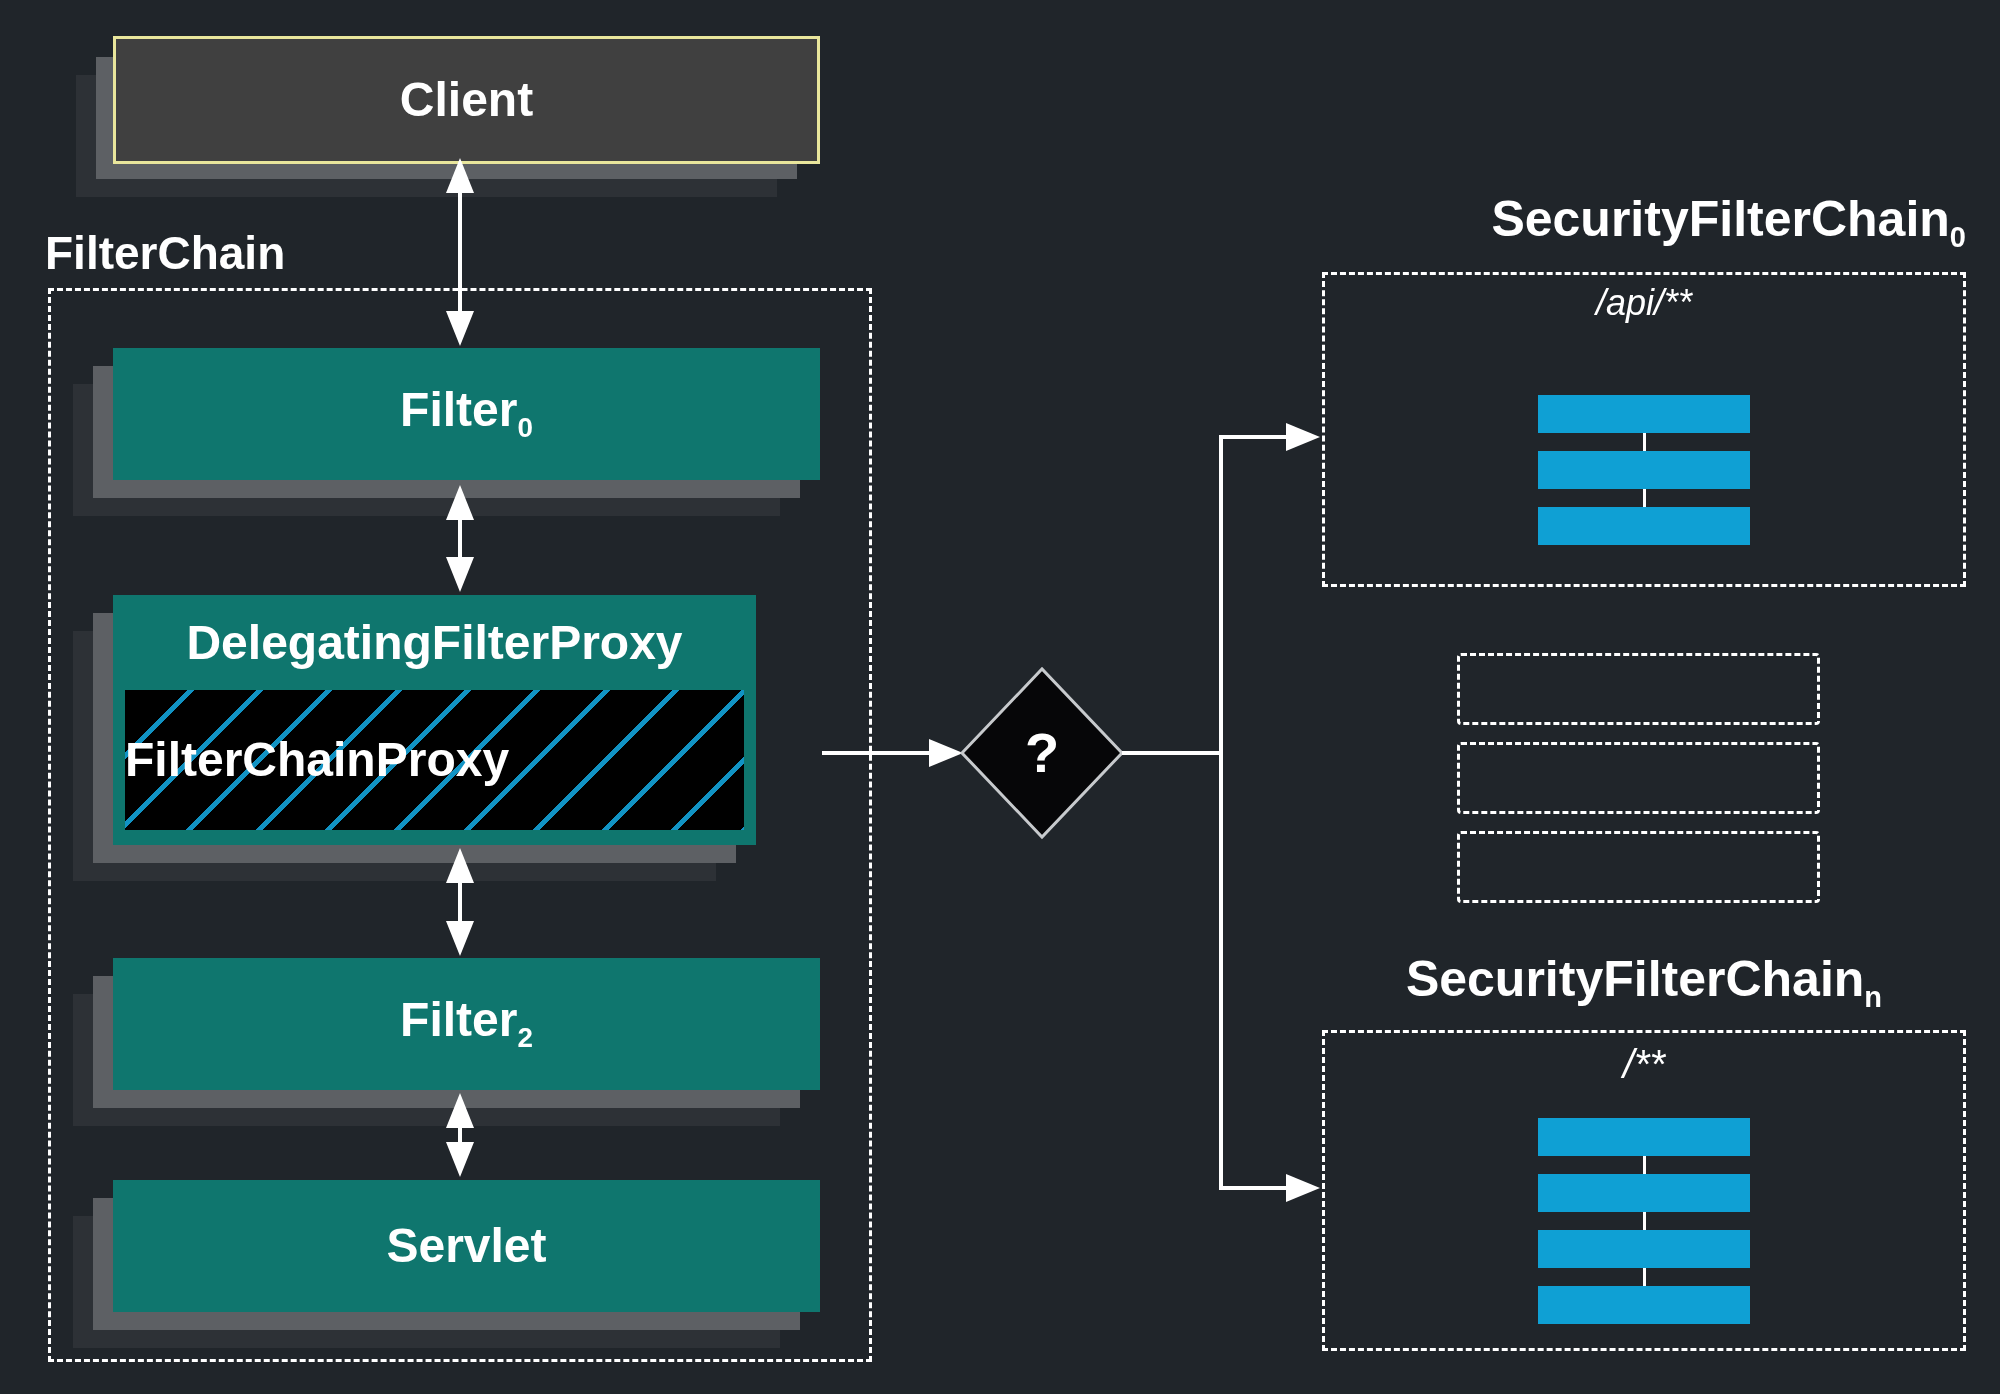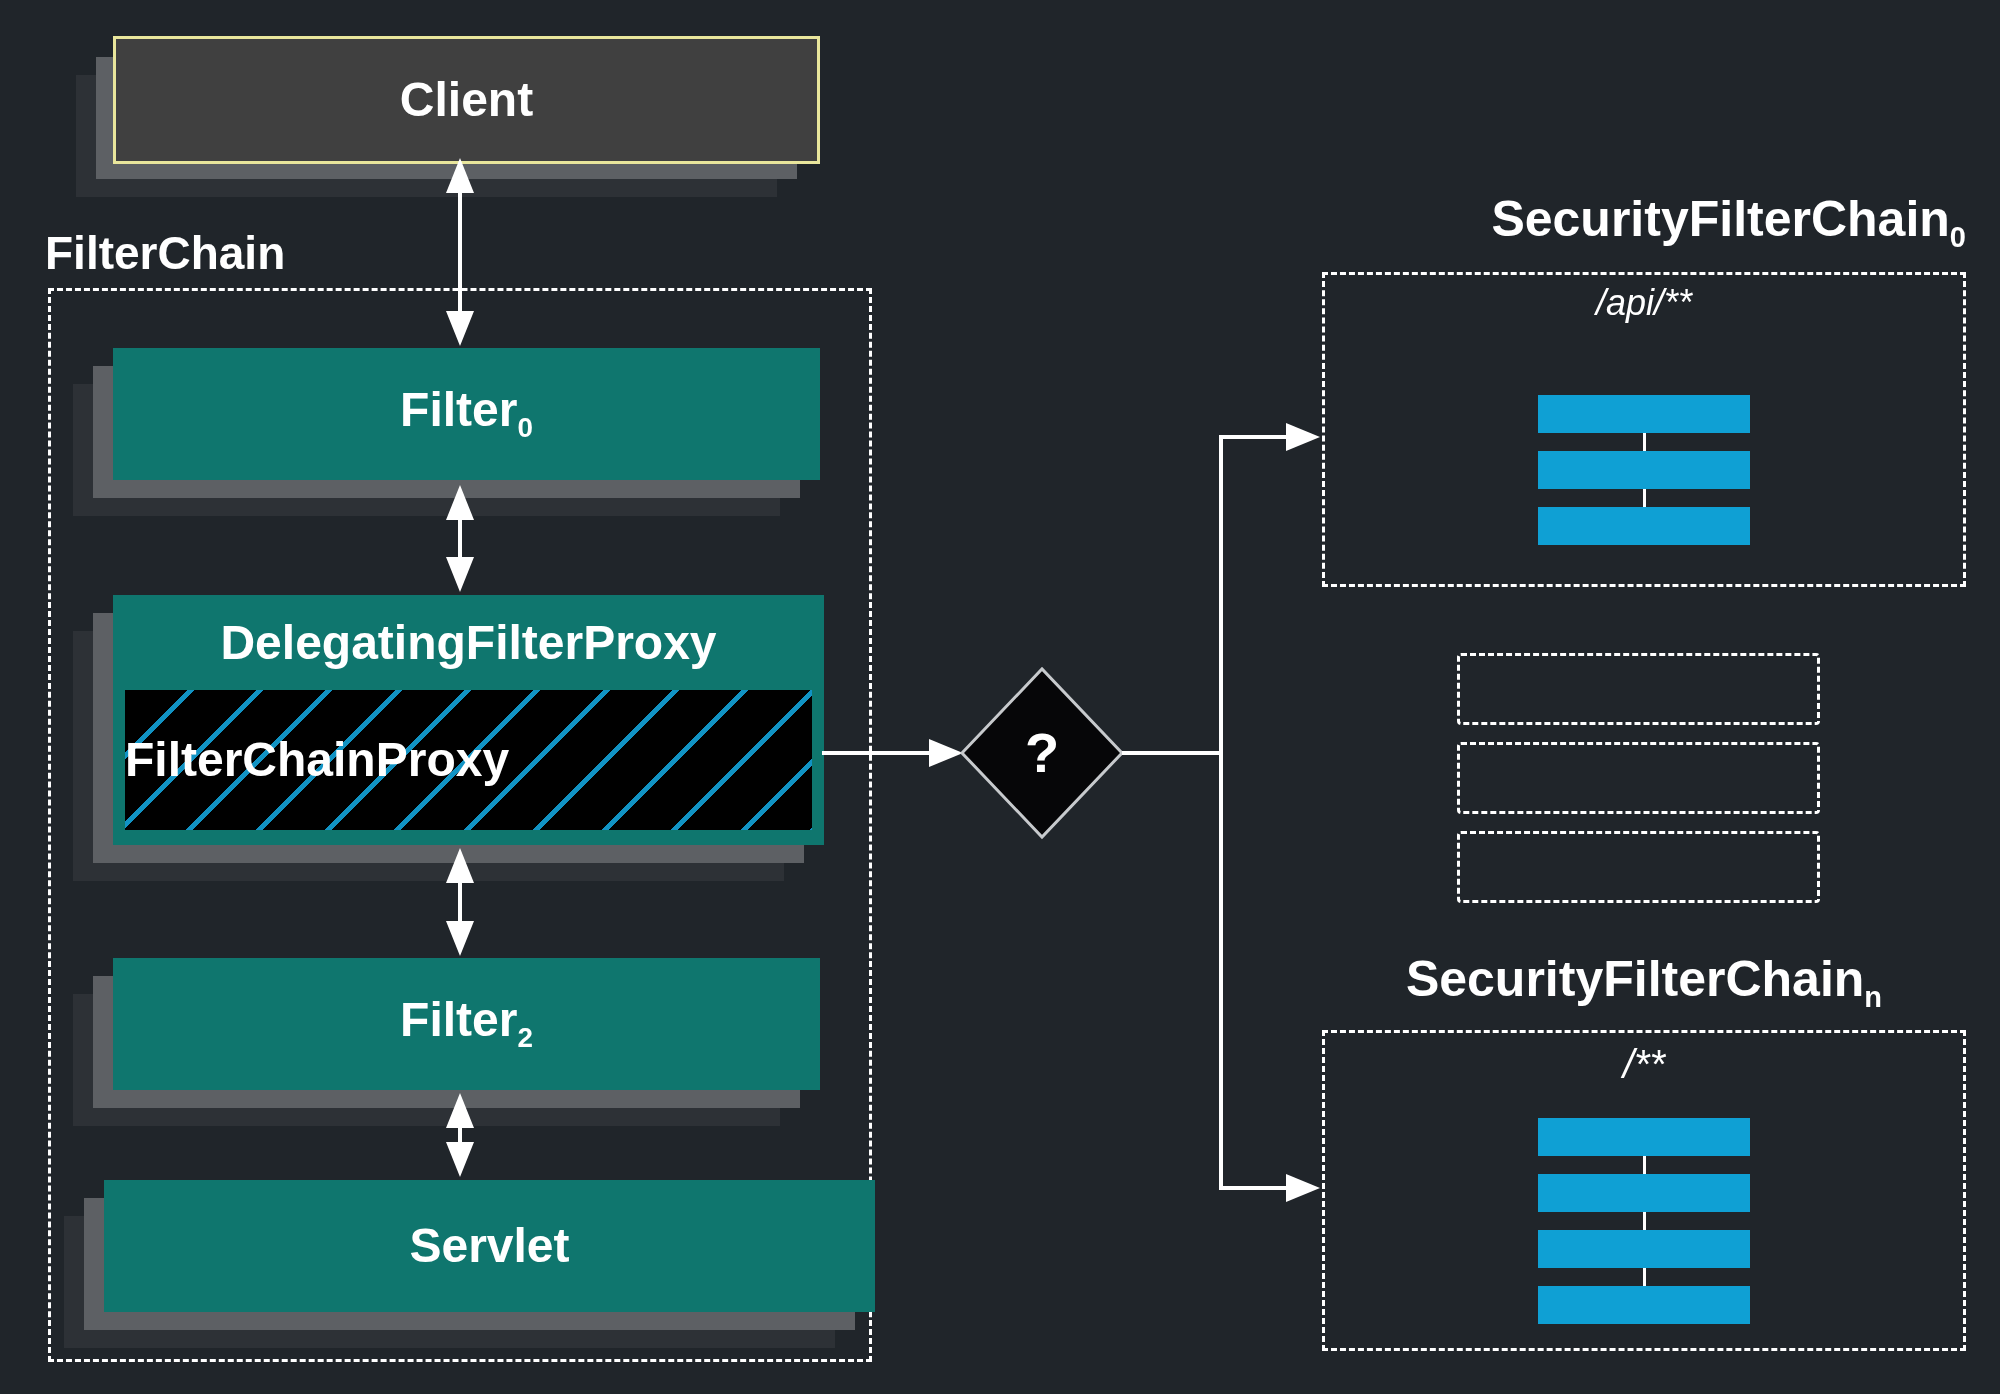--- a/index.html
+++ b/index.html
@@ -68,32 +68,32 @@
   <div class="dashed-box" style="left:48px;top:288px;width:824px;height:1074px;"></div>
 
   <div class="node green shadowed" style="left:113px;top:27px;width:707px;height:128px;">
     <span class="node-label">Client</span>
   </div>
 
   <div class="node blue shadowed" style="left:113px;top:348px;width:707px;height:132px;">
     <span class="node-label"><span>Filter</span><sub>0</sub></span>
   </div>
 
-  <div class="node blue shadowed dfp" style="left:113px;top:595px;width:711px;height:250px;">
+  <div class="node blue shadowed dfp" style="left:113px;top:595px;width:643px;height:250px;">
     <div class="dfp-title">DelegatingFilterProxy</div>
     <div class="hatched">
       <span class="node-label">FilterChainProxy</span>
     </div>
   </div>
 
   <div class="node blue shadowed" style="left:113px;top:958px;width:707px;height:132px;">
     <span class="node-label"><span>Filter</span><sub>2</sub></span>
   </div>
 
-  <div class="node blue shadowed" style="left:104px;top:1180px;width:771px;height:132px;text-align:center;">
+  <div class="node blue shadowed" style="left:113px;top:1180px;width:707px;height:132px;text-align:center;">
     <span class="node-label">Servlet</span>
   </div>
 
   <div class="sfc-label" style="left:1322px;top:190px;width:644px;text-align:right;"><span>SecurityFilterChain</span><sub>0</sub></div>
   <div class="dashed-box" style="left:1322px;top:272px;width:644px;height:315px;"></div>
   <div class="pattern" style="left:1322px;top:282px;width:644px;">/api/**</div>
   <div class="bars" style="left:1538px;top:395px;">
       <div class="bar"></div>
       <div class="bar-link"></div>
       <div class="bar"></div>

